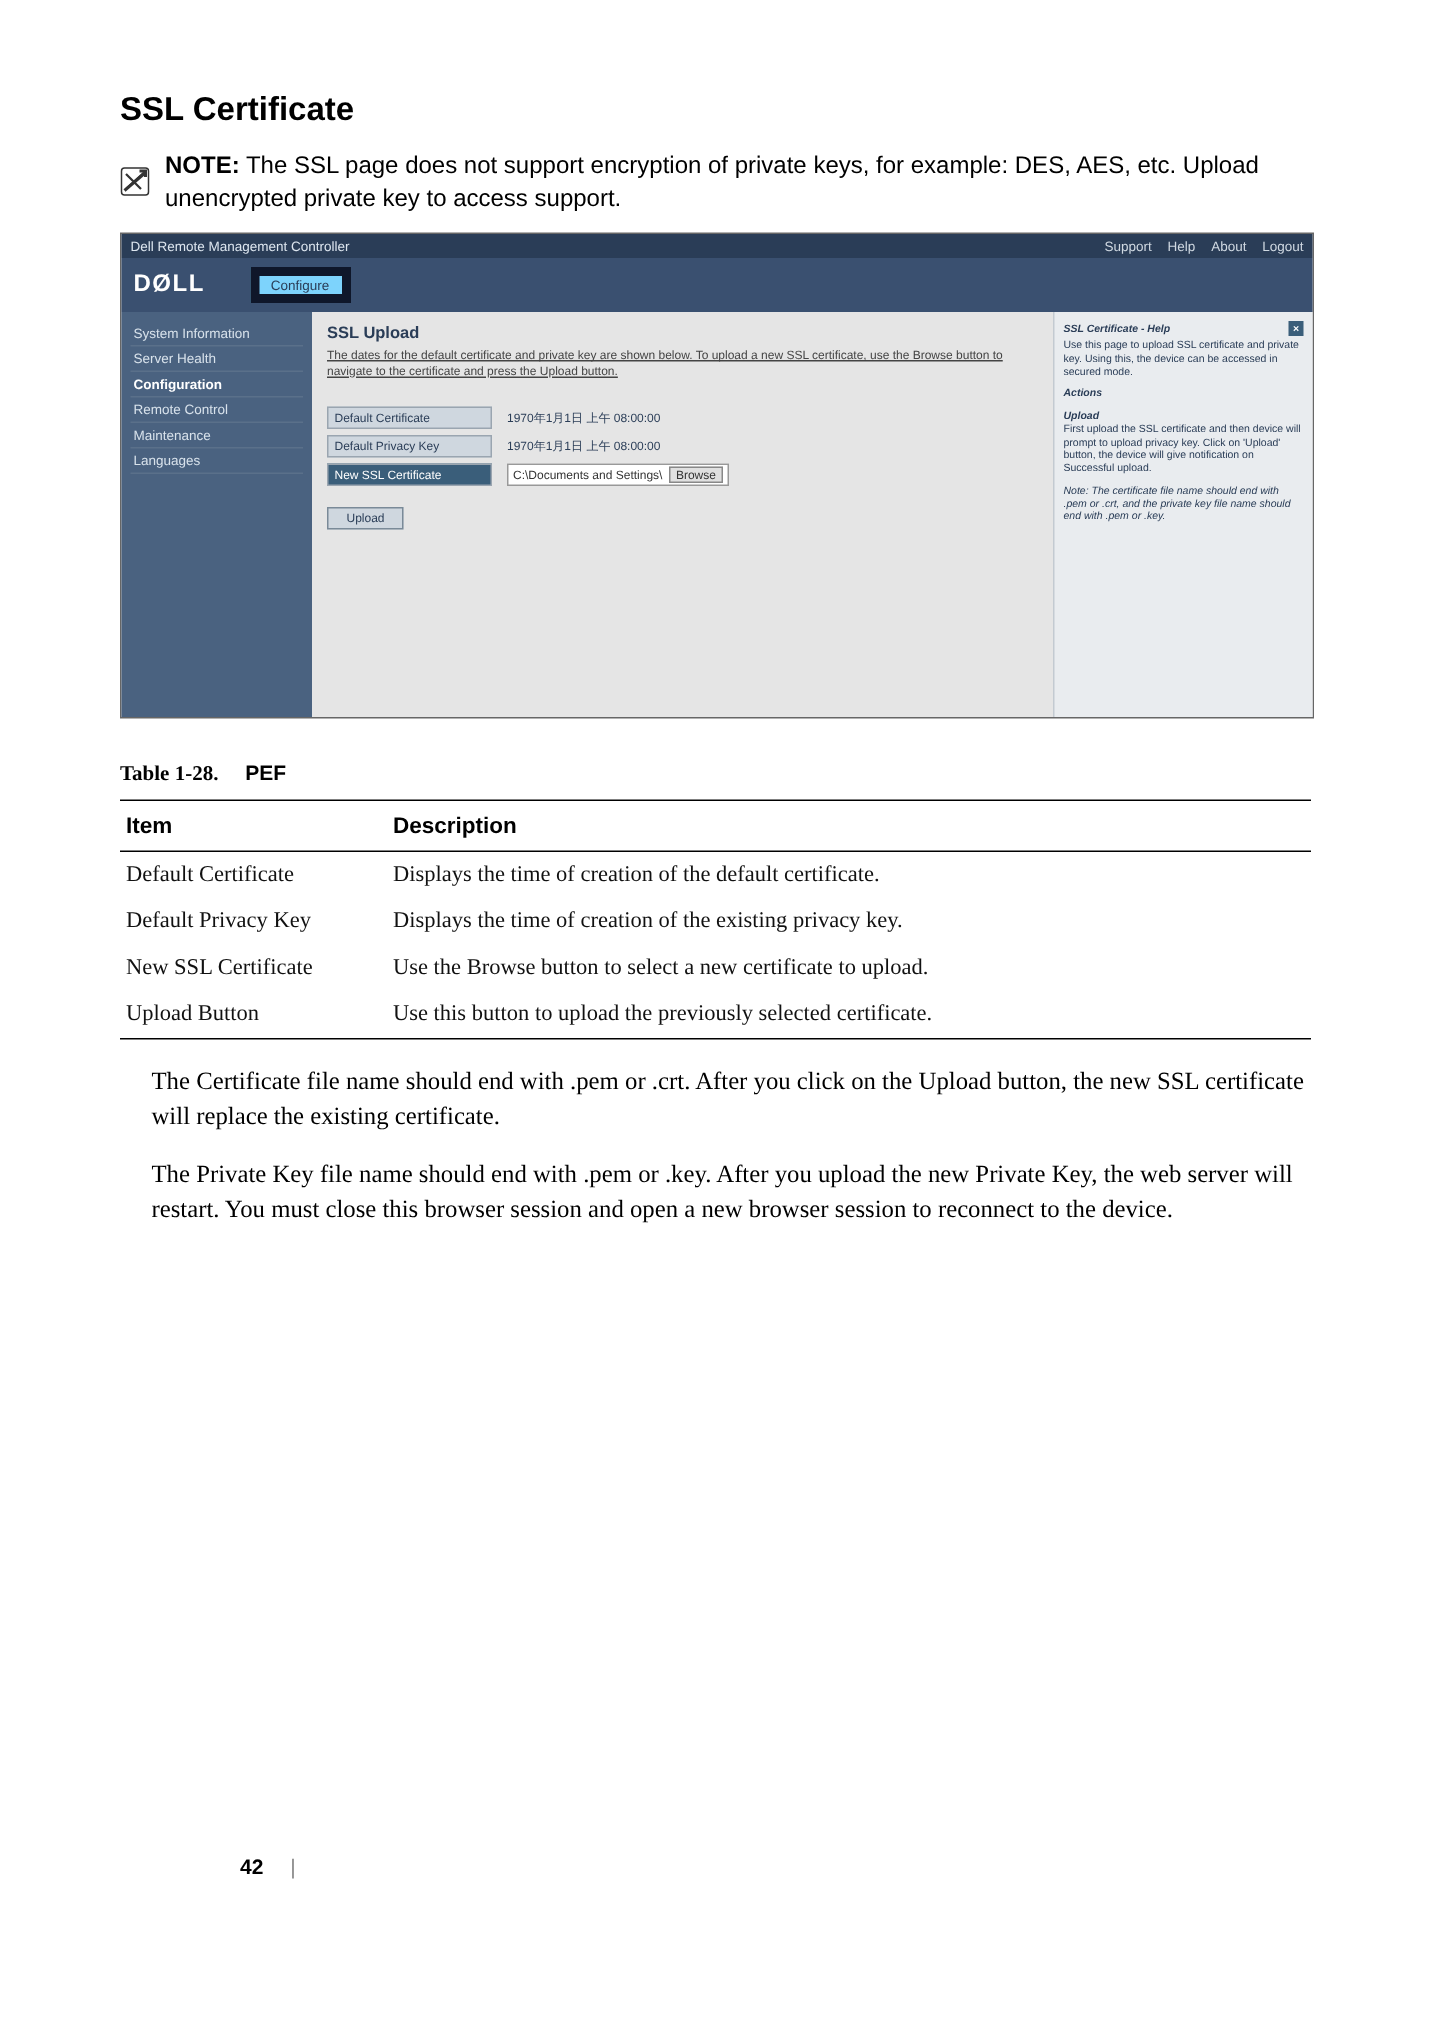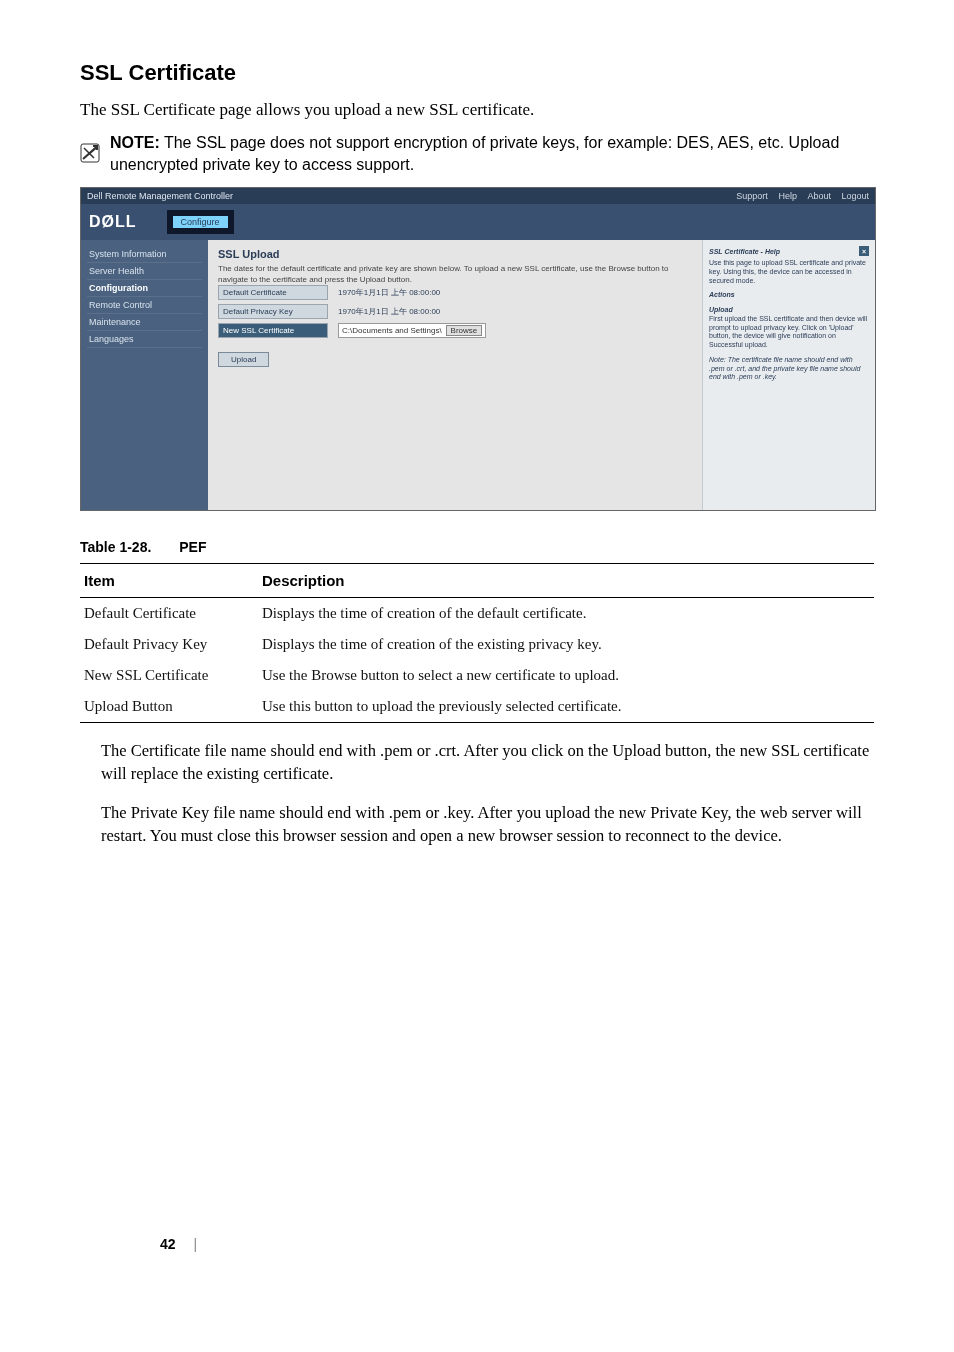--- a/index.html
+++ b/index.html
@@ -99,21 +99,21 @@
     border-bottom: 1px solid #5a708a;
   }
   .shot .sidebar .sbitem.active { color: #fff; font-weight: bold; }
   .shot .main {
     flex: 1;
     padding: 8px 10px;
     position: relative;
     background: #e5e5e5;
   }
   .shot .main h3 { margin: 0 0 4px 0; font-size: 11px; color: #2a3d57; }
-  .shot .main .desc { font-size: 8px; color: #444; line-height: 1.3; }
+  .shot .main .desc { font-size: 8px; color: #444; margin-bottom: 18px; line-height: 1.3; text-decoration: underline; }
   .shot .sslbox { font-size: 8px; }
   .shot .sslrow { display: flex; align-items: center; margin-bottom: 4px; }
   .shot .sslrow .label {
     width: 100px;
     background: #cfd7df;
     border: 1px solid #9aa5b0;
     padding: 2px 4px;
     color: #2a3d57;
     font-size: 8px;
   }
@@ -174,21 +174,21 @@
   .shot .helpbox .hb-block { margin-bottom: 6px; line-height: 1.25; }
   .shot .helpbox .hb-heading { font-weight: bold; font-style: italic; }
   .shot .helpbox .hb-note { font-style: italic; }
   
   .table-caption {
     font-weight: bold;
     font-size: 14px;
     margin-top: 28px;
     margin-bottom: 8px;
   }
-  .table-caption .tnum { margin-right: 24px; }
+  .table-caption .tnum { margin-right: 14px; font-family: Liberation Serif, serif; }
   table.doc-table {
     width: 100%;
     border-collapse: collapse;
     font-size: 15px;
   }
   table.doc-table th {
     text-align: left;
     border-top: 1px solid #000;
     border-bottom: 1px solid #000;
     padding: 8px 4px;
@@ -225,21 +225,20 @@
     margin-left: 18px;
   }
   .page-wrap { position: relative; min-height: 1220px; }
 </style>
 </head>
 <body>
 <div class="page-wrap">
 
 <h2 class="page-heading">SSL Certificate</h2>
 
-<div class="intro">The SSL Certificate page allows you upload a new SSL certificate.</div>
 
 <div class="note-row">
   <span class="note-icon">
     <svg width="20" height="20" viewBox="0 0 20 20">
           <rect x="1" y="1" width="18" height="18" rx="2" fill="#fff" stroke="#333"></rect>
           <path d="M4 5 L14 15 M4 15 L16 4" stroke="#333" stroke-width="1.5" fill="none"></path>
           <path d="M5 15 L5 5 L15 15 L15 5" stroke="#333" stroke-width="0" fill="none"></path>
           <path d="M3 16 L17 4" stroke="#333" stroke-width="2"></path>
           <path d="M13 3 L17 3 L17 7" stroke="#333" stroke-width="2" fill="none"></path>
         </svg>

